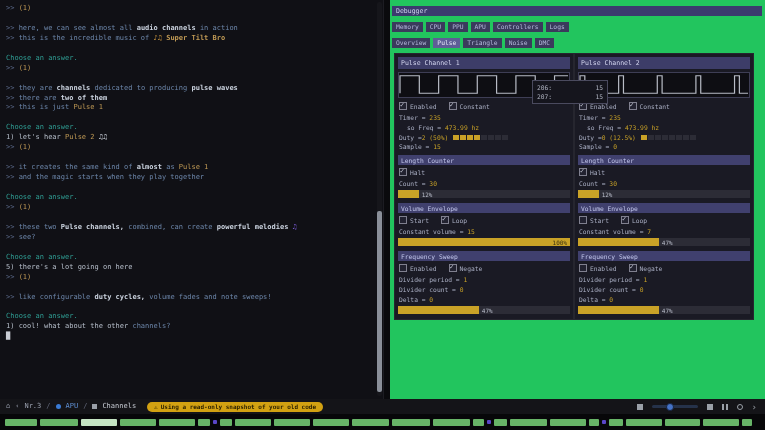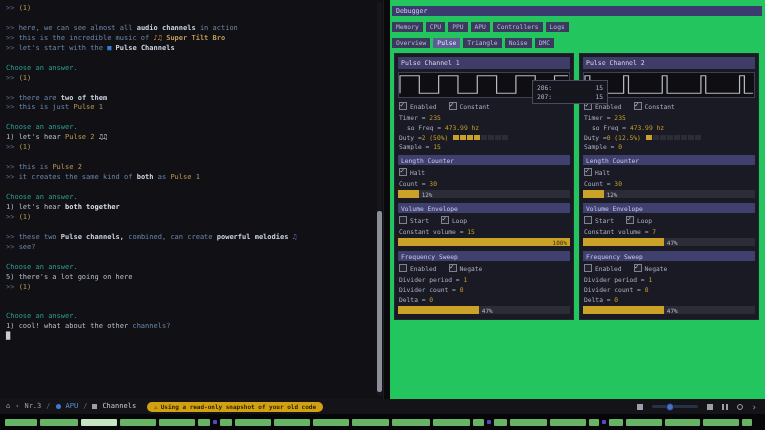--- a/index.html
+++ b/index.html
@@ -15,21 +15,21 @@
   .c-e{color:#d49c3f}.c-eb{color:#2f7fd6}.c-ep{color:#7a5bd6}.c-cur{color:#c8ccd4}
   .tscroll{position:absolute;right:1px;top:2px;width:5px;height:394px;background:#16161b;border-radius:2px;}
   .tthumb{position:absolute;left:0;top:53%;width:5px;height:46%;background:#8a8f99;border-radius:2px;}
   
   .debugger{position:absolute;left:390px;top:0;width:375px;height:399px;background:#22c55e;}
   .dbg-title{margin:6px 3px 0 2px;background:#3b3b6e;color:#d2d4ee;font-size:6.5px;line-height:10px;
     height:10px;padding-left:4px;}
   .tabrow{display:flex;gap:3px;margin:6px 0 0 2px;}
   .tab{background:#3a3a5c;color:#b4b8dc;font-size:6.3px;line-height:8px;padding:1px 4px;cursor:default;}
   .tab.active{background:#5e5e96;color:#e6e8f6;}
-  .channels{display:flex;gap:5px;margin:5px 0 0 4px;}
+  .channels{display:flex;margin:5px 0 0 4px;}
   .panel{width:180px;box-sizing:border-box;background:#1a1a24;border:1px solid #26262f;padding:3px;}
   .panel-header{background:#3d3d68;color:#d2d4ee;font-size:6.5px;padding:2px 3px;margin-bottom:3px;}
   .wave{display:block;width:100%;height:26px;background:#0e0e13;border:1px solid #3e3e55;
     box-sizing:border-box;margin-bottom:4px;}
   .checks{display:flex;gap:12px;margin:3px 0 4px 1px;}
   .chk{display:inline-flex;align-items:center;font-size:6.3px;color:#a8adc2;}
   .box{position:relative;display:inline-block;width:6px;height:6px;border:1px solid #80808f;
     background:#222230;margin-right:3px;}
   .chk.on .box::after{content:"✓";position:absolute;left:0px;top:-2px;font-size:7px;color:#cdd1dd;}
   .kv{font-size:6.3px;color:#a8adc2;margin:2.8px 0 2.8px 1px;white-space:pre;}
@@ -78,46 +78,46 @@
 </head>
 <body>
 
 <div class="screen">
   <div class="terminal">
     <div id="termLines">
         <div class="tline"><span class="c-p">&gt;&gt; </span><span class="c-o">(1)</span></div>
         <div class="tline"></div>
         <div class="tline"><span class="c-p">&gt;&gt; </span><span class="c-d">here, we can see almost all </span><span class="c-b">audio channels</span><span class="c-d"> in action</span></div>
         <div class="tline"><span class="c-p">&gt;&gt; </span><span class="c-d">this is the incredible music of </span><span class="c-e">♪♫ </span><span class="c-ob">Super Tilt Bro</span></div>
-        <div class="tline"><span class="c-p">&gt;&gt; </span><span class="c-d">let's start with the </span><span class="c-eb">■ </span><span class="c-b">Pulse Channels</span></div>
-        <div class="tline"></div>
-        <div class="tline"><span class="c-t">Choose an answer.</span></div>
-        <div class="tline"><span class="c-p">&gt;&gt; </span><span class="c-o">(1)</span></div>
-        <div class="tline"></div>
+        <div class="tline"></div>
+        <div class="tline"><span class="c-t">Choose an answer.</span></div>
+        <div class="tline"><span class="c-p">&gt;&gt; </span><span class="c-o">(1)</span></div>
+        <div class="tline"></div>
+        <div class="tline"><span class="c-p">&gt;&gt; </span><span class="c-d">they are </span><span class="c-b">channels</span><span class="c-d"> dedicated to producing </span><span class="c-b">pulse waves</span></div>
         <div class="tline"><span class="c-p">&gt;&gt; </span><span class="c-d">there are </span><span class="c-b">two of them</span></div>
         <div class="tline"><span class="c-p">&gt;&gt; </span><span class="c-d">this is just </span><span class="c-o">Pulse 1</span></div>
         <div class="tline"></div>
         <div class="tline"><span class="c-t">Choose an answer.</span></div>
         <div class="tline"><span class="c-w">1) let's hear </span><span class="c-o">Pulse 2</span><span class="c-wb"> ♫♫</span></div>
         <div class="tline"><span class="c-p">&gt;&gt; </span><span class="c-o">(1)</span></div>
         <div class="tline"></div>
-        <div class="tline"><span class="c-p">&gt;&gt; </span><span class="c-d">this is </span><span class="c-o">Pulse 2</span></div>
-        <div class="tline"><span class="c-p">&gt;&gt; </span><span class="c-d">it creates the same kind of </span><span class="c-b">both</span><span class="c-d"> as </span><span class="c-o">Pulse 1</span></div>
-        <div class="tline"></div>
-        <div class="tline"><span class="c-t">Choose an answer.</span></div>
-        <div class="tline"><span class="c-w">1) let's hear </span><span class="c-wb">both together</span></div>
+        <div class="tline"><span class="c-p">&gt;&gt; </span><span class="c-d">it creates the same kind of </span><span class="c-b">almost</span><span class="c-d"> as </span><span class="c-o">Pulse 1</span></div>
+        <div class="tline"><span class="c-p">&gt;&gt; </span><span class="c-d">and the magic starts when they play together</span></div>
+        <div class="tline"></div>
+        <div class="tline"><span class="c-t">Choose an answer.</span></div>
         <div class="tline"><span class="c-p">&gt;&gt; </span><span class="c-o">(1)</span></div>
         <div class="tline"></div>
         <div class="tline"><span class="c-p">&gt;&gt; </span><span class="c-d">these two </span><span class="c-b">Pulse channels,</span><span class="c-d"> combined, can create </span><span class="c-b">powerful melodies </span><span class="c-ep">♫</span></div>
         <div class="tline"><span class="c-p">&gt;&gt; </span><span class="c-d">see?</span></div>
         <div class="tline"></div>
         <div class="tline"><span class="c-t">Choose an answer.</span></div>
         <div class="tline"><span class="c-w">5) there's a lot going on here</span></div>
         <div class="tline"><span class="c-p">&gt;&gt; </span><span class="c-o">(1)</span></div>
         <div class="tline"></div>
+        <div class="tline"><span class="c-p">&gt;&gt; </span><span class="c-d">like configurable </span><span class="c-b">duty cycles,</span><span class="c-d"> volume fades and note sweeps!</span></div>
         <div class="tline"></div>
         <div class="tline"><span class="c-t">Choose an answer.</span></div>
         <div class="tline"><span class="c-w">1) cool! what about the other </span><span class="c-d">channels?</span></div>
         <div class="tline"><span class="c-cur">█</span></div>
       </div>
     <div class="tscroll">
       <div class="tthumb"></div>
     </div>
   </div>
 

